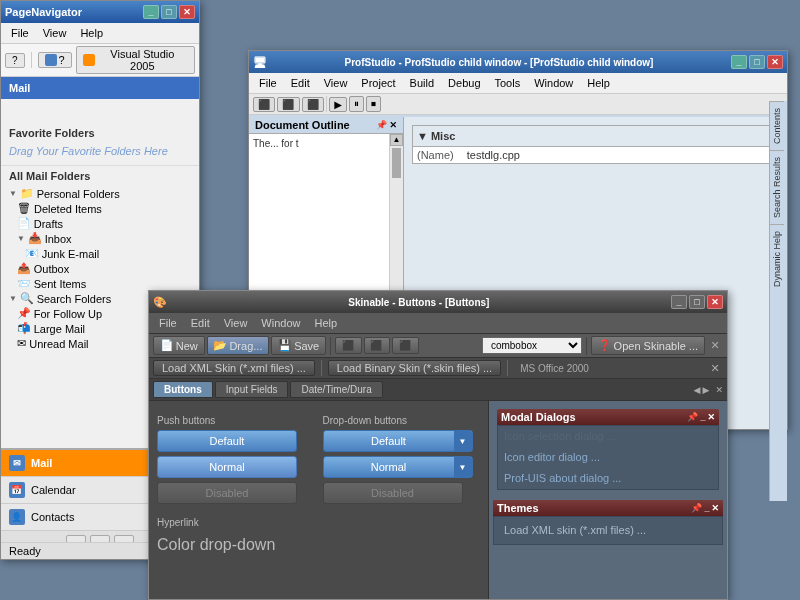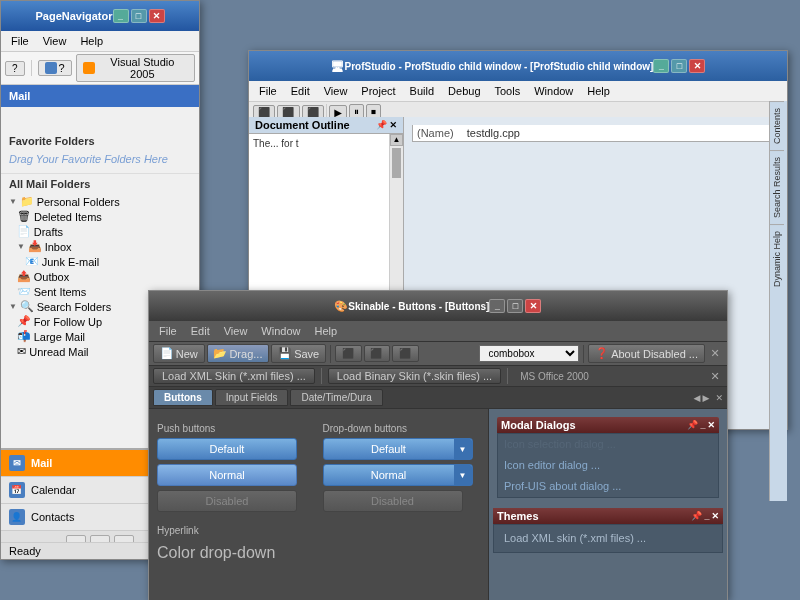--- a/index.html
+++ b/index.html
@@ -6,24 +6,24 @@
     body { background: #6a8099; width: 800px; height: 600px; overflow: hidden; position: relative; }
 
     
     .window {
       position: absolute;
       background: #f0f0f0;
       border: 1px solid #888;
       box-shadow: 2px 2px 8px rgba(0,0,0,0.4);
     }
     .title-bar {
-      height: 30px;
+      height: 22px;
       display: flex;
       align-items: center;
-      justify-content: center;
+      justify-content: space-between;
       padding: 0 4px;
       color: white;
       font-weight: bold;
       font-size: 11px;
       user-select: none;
     }
     .title-bar-blue {
       background: linear-gradient(to bottom, #4a7fc1, #2b5fa0);
     }
     .title-bar-dark {
@@ -525,20 +525,24 @@
     </div>
     <div style="padding:2px 4px;font-size:10px;">
       <select style="width:100%;font-size:10px;">
         <option>MyDlg VCCode class</option>
       </select>
     </div>
   </div>
 
   <div class="ps-main">
     <div style="padding:8px;font-size:10px;color:#333;">
+      <div style="background:#e0e8f0;border:1px solid #aaa;padding:4px;font-weight:bold;">
+        <span>▼</span>
+        <span>Misc</span>
+      </div>
       <div style="background:white;border:1px solid #aaa;border-top:none;padding:2px 4px;">
         <span style="color:#555;">(Name)</span>
         <span style="margin-left:10px;">testdlg.cpp</span>
       </div>
     </div>
   </div>
 
   <div class="right-side-bar">
     <div class="side-tab">Contents</div>
     <div class="side-tab">Search Results</div>
@@ -582,21 +586,21 @@
     <button class="sk-btn">⬛</button>
     <button class="sk-btn">⬛</button>
     <button class="sk-btn">⬛</button>
     <div style="flex:1;"></div>
     <select class="sk-combo">
       <option>combobox</option>
     </select>
     <div style="width:1px;height:18px;background:#444;margin:0 2px;"></div>
     <button class="sk-btn">
       <span>❓</span>
-      <span>About Disabled ...</span>
+      <span>Open Skinable ...</span>
     </button>
     <div style="width:16px;height:16px;cursor:pointer;display:flex;align-items:center;justify-content:center;color:#aaa;">✕</div>
   </div>
 
   <div class="sk-skin-bar">
     <button class="sk-skin-btn">
       <span>Load XML Skin (*.xml files) ...</span>
     </button>
     <div class="sk-skin-sep"></div>
     <button class="sk-skin-btn">

